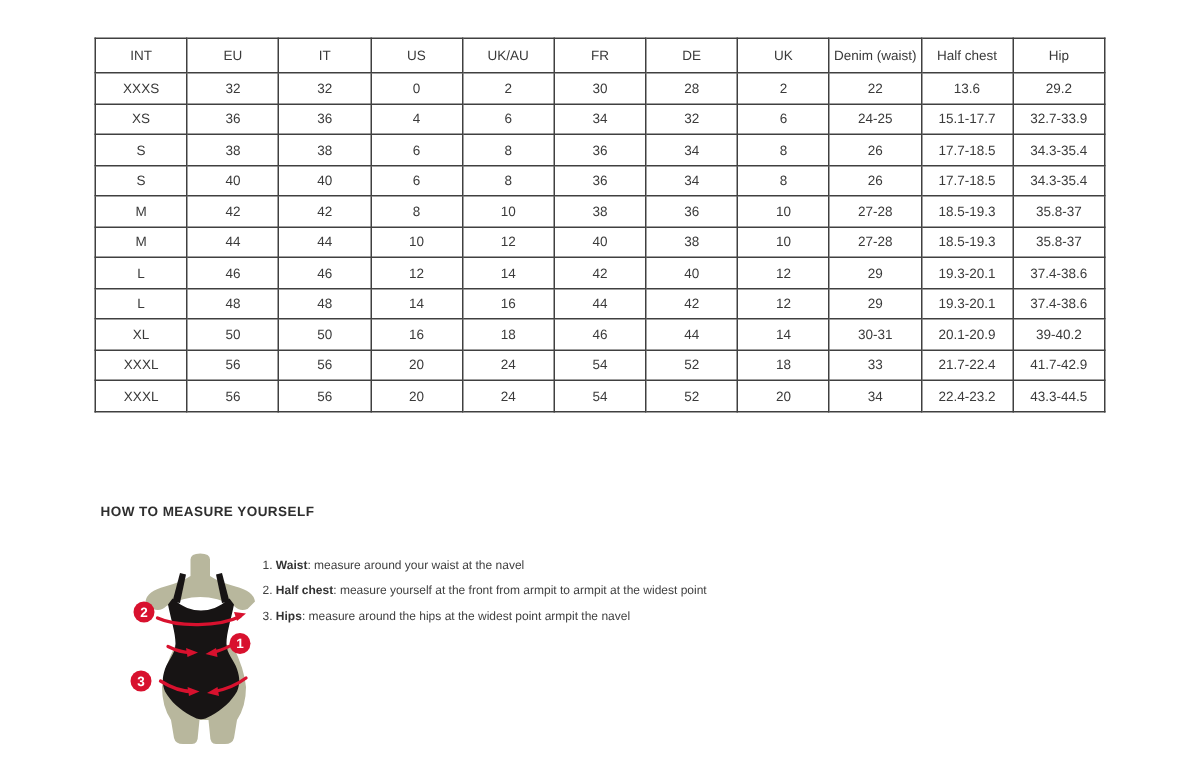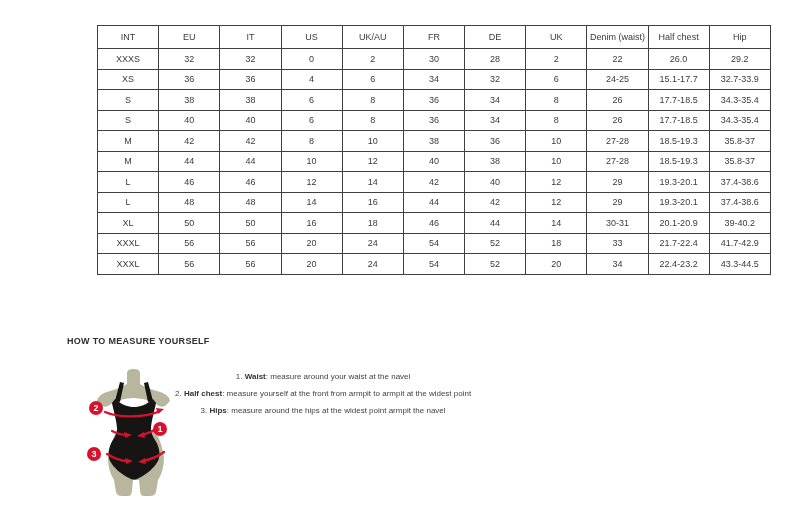--- a/index.html
+++ b/index.html
@@ -10,21 +10,20 @@
     font-family: "Liberation Sans", sans-serif;
     position: relative;
     overflow: hidden;
   }
   .size-table {
     position: absolute;
     left: 63px; top: 25px;
     width: 674px;
     border-collapse: collapse;
     table-layout: fixed;
-    margin-left: 34px;
   }
   .size-table th, .size-table td {
     border: 1px solid #404040;
     text-align: center;
     vertical-align: middle;
     padding: 0 1px;
     color: #3a3a3a;
     font-size: 9px;
     font-weight: 400;
     white-space: nowrap;
@@ -52,21 +51,20 @@
     left: 175px; top: 372px;
     margin: 0; padding: 0;
     list-style: none;
   }
   .steps li {
     font-size: 8px;
     color: #3f3f3f;
     margin: 0 0 7px 0;
     line-height: 10px;
     white-space: nowrap;
-    text-align: center;
   }
   .steps li b { font-weight: 700; color: #333333; }
 </style>
 </head>
 <body>
 
 <table class="size-table">
   <thead>
     <tr>
         <th>INT</th>
@@ -86,21 +84,21 @@
       <tr>
         <td>XXXS</td>
         <td>32</td>
         <td>32</td>
         <td>0</td>
         <td>2</td>
         <td>30</td>
         <td>28</td>
         <td>2</td>
         <td>22</td>
-        <td>26.0</td>
+        <td>13.6</td>
         <td>29.2</td>
       </tr>
       <tr>
         <td>XS</td>
         <td>36</td>
         <td>36</td>
         <td>4</td>
         <td>6</td>
         <td>34</td>
         <td>32</td>

